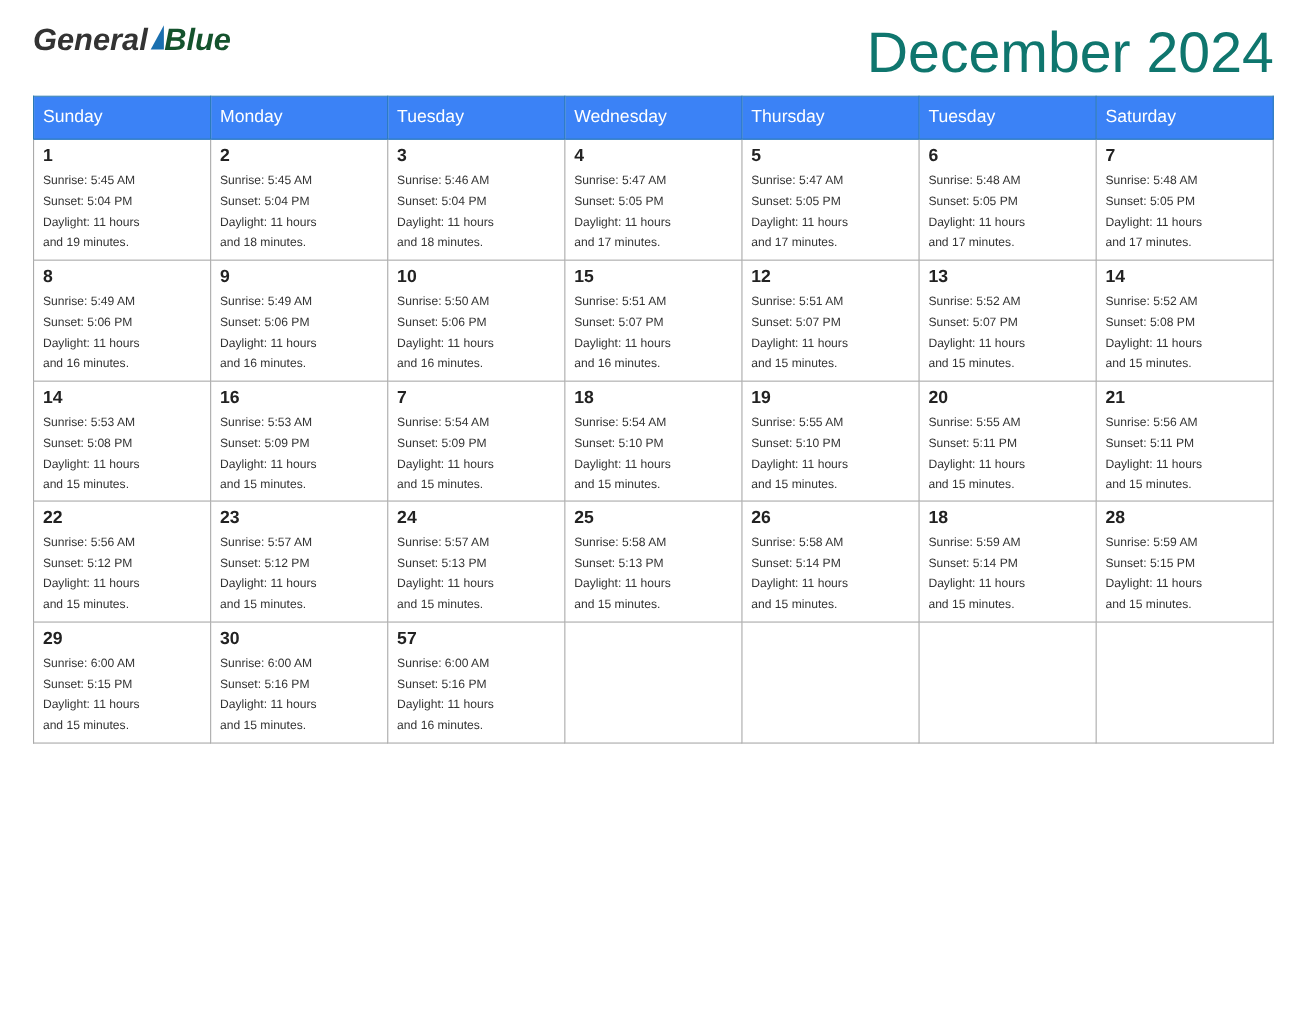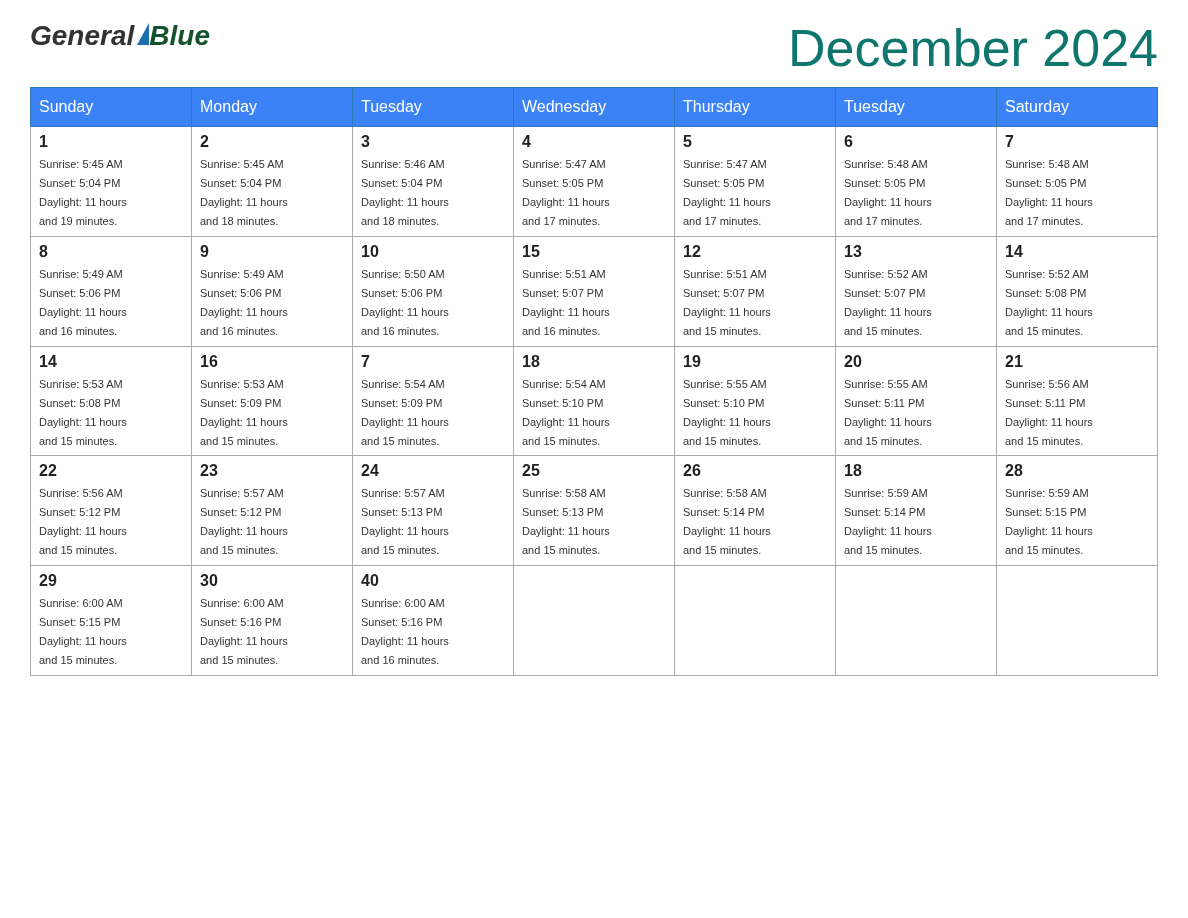--- a/index.html
+++ b/index.html
@@ -228,21 +228,21 @@
       <tr>
         <td>
         <span class="day-number">29</span>
         <span class="day-info">Sunrise: 6:00 AM<br>Sunset: 5:15 PM<br>Daylight: 11 hours<br>and 15 minutes.</span>
       </td>
         <td>
         <span class="day-number">30</span>
         <span class="day-info">Sunrise: 6:00 AM<br>Sunset: 5:16 PM<br>Daylight: 11 hours<br>and 15 minutes.</span>
       </td>
         <td>
-        <span class="day-number">40</span>
+        <span class="day-number">57</span>
         <span class="day-info">Sunrise: 6:00 AM<br>Sunset: 5:16 PM<br>Daylight: 11 hours<br>and 16 minutes.</span>
       </td>
         <td></td>
         <td></td>
         <td></td>
         <td></td>
       </tr>
     </tbody>
 </table>
 

